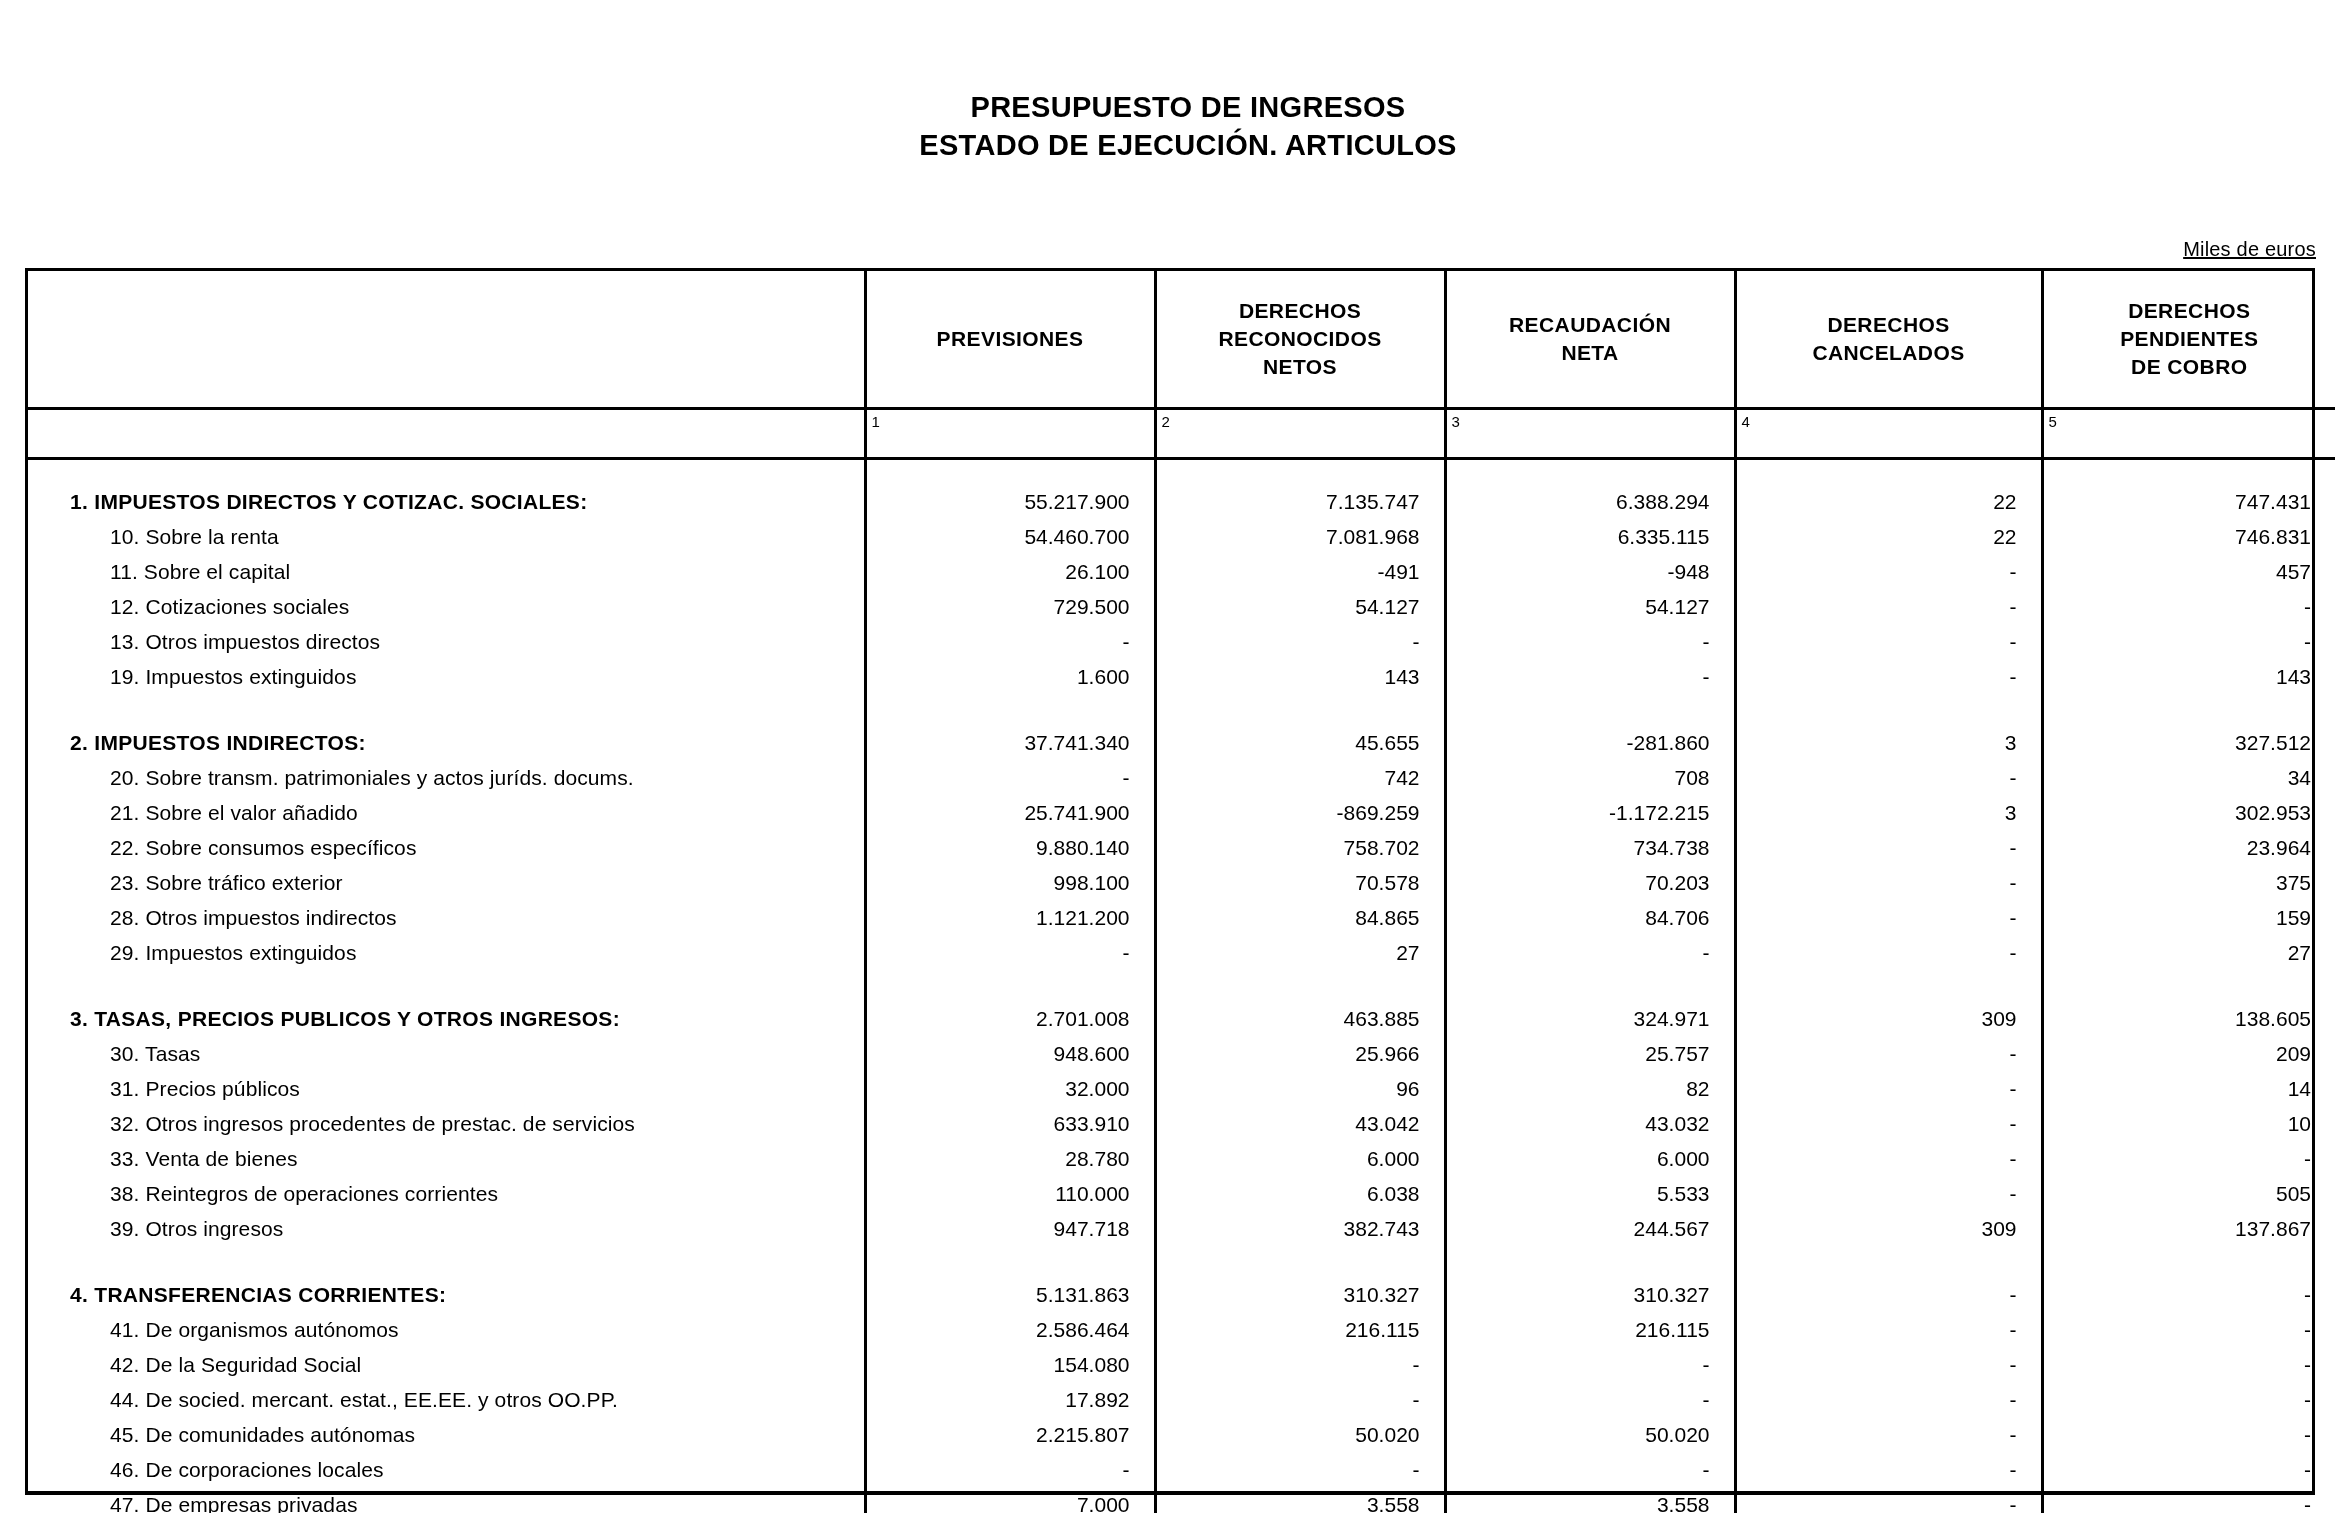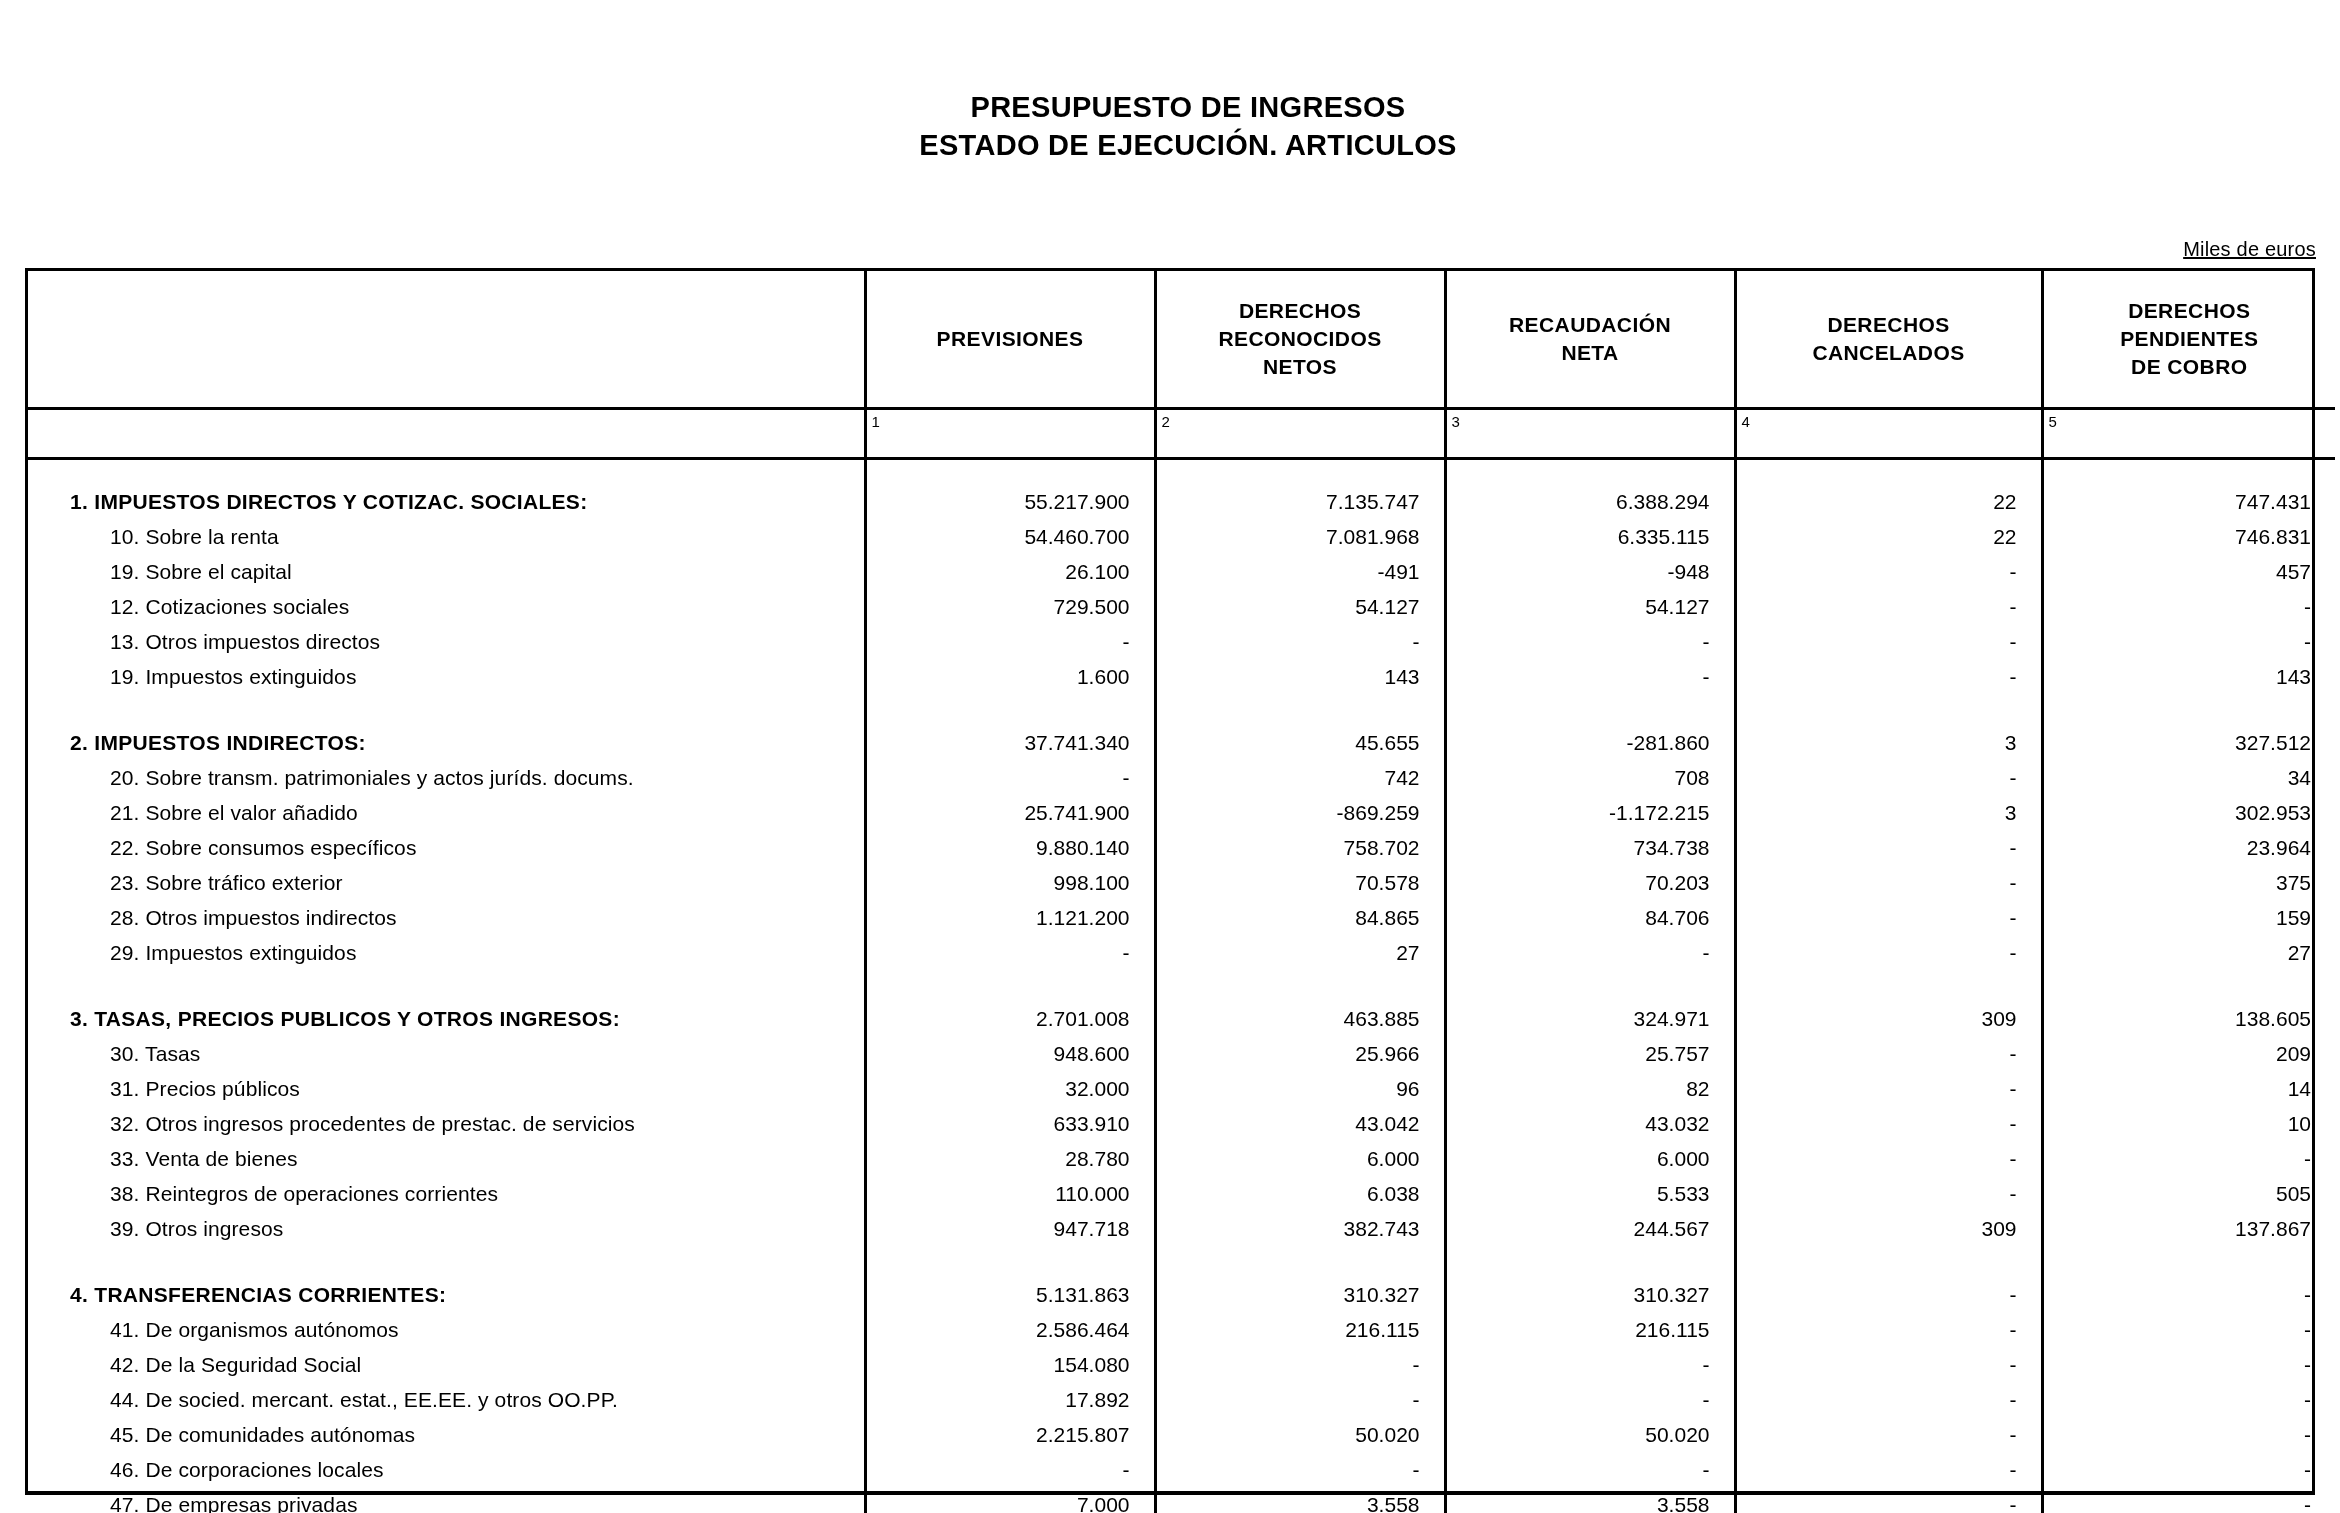--- a/index.html
+++ b/index.html
@@ -210,21 +210,21 @@
         </tr>
         <tr class="datarow">
           <td class="label item">10. Sobre la renta</td>
           <td class="val vsep">54.460.700</td>
           <td class="val vsep">7.081.968</td>
           <td class="val vsep">6.335.115</td>
           <td class="val vsep">22</td>
           <td class="val vsep">746.831</td>
         </tr>
         <tr class="datarow">
-          <td class="label item">19. Sobre el capital</td>
+          <td class="label item">11. Sobre el capital</td>
           <td class="val vsep">26.100</td>
           <td class="val vsep">-491</td>
           <td class="val vsep">-948</td>
           <td class="val vsep">-</td>
           <td class="val vsep">457</td>
         </tr>
         <tr class="datarow">
           <td class="label item">12. Cotizaciones sociales</td>
           <td class="val vsep">729.500</td>
           <td class="val vsep">54.127</td>

